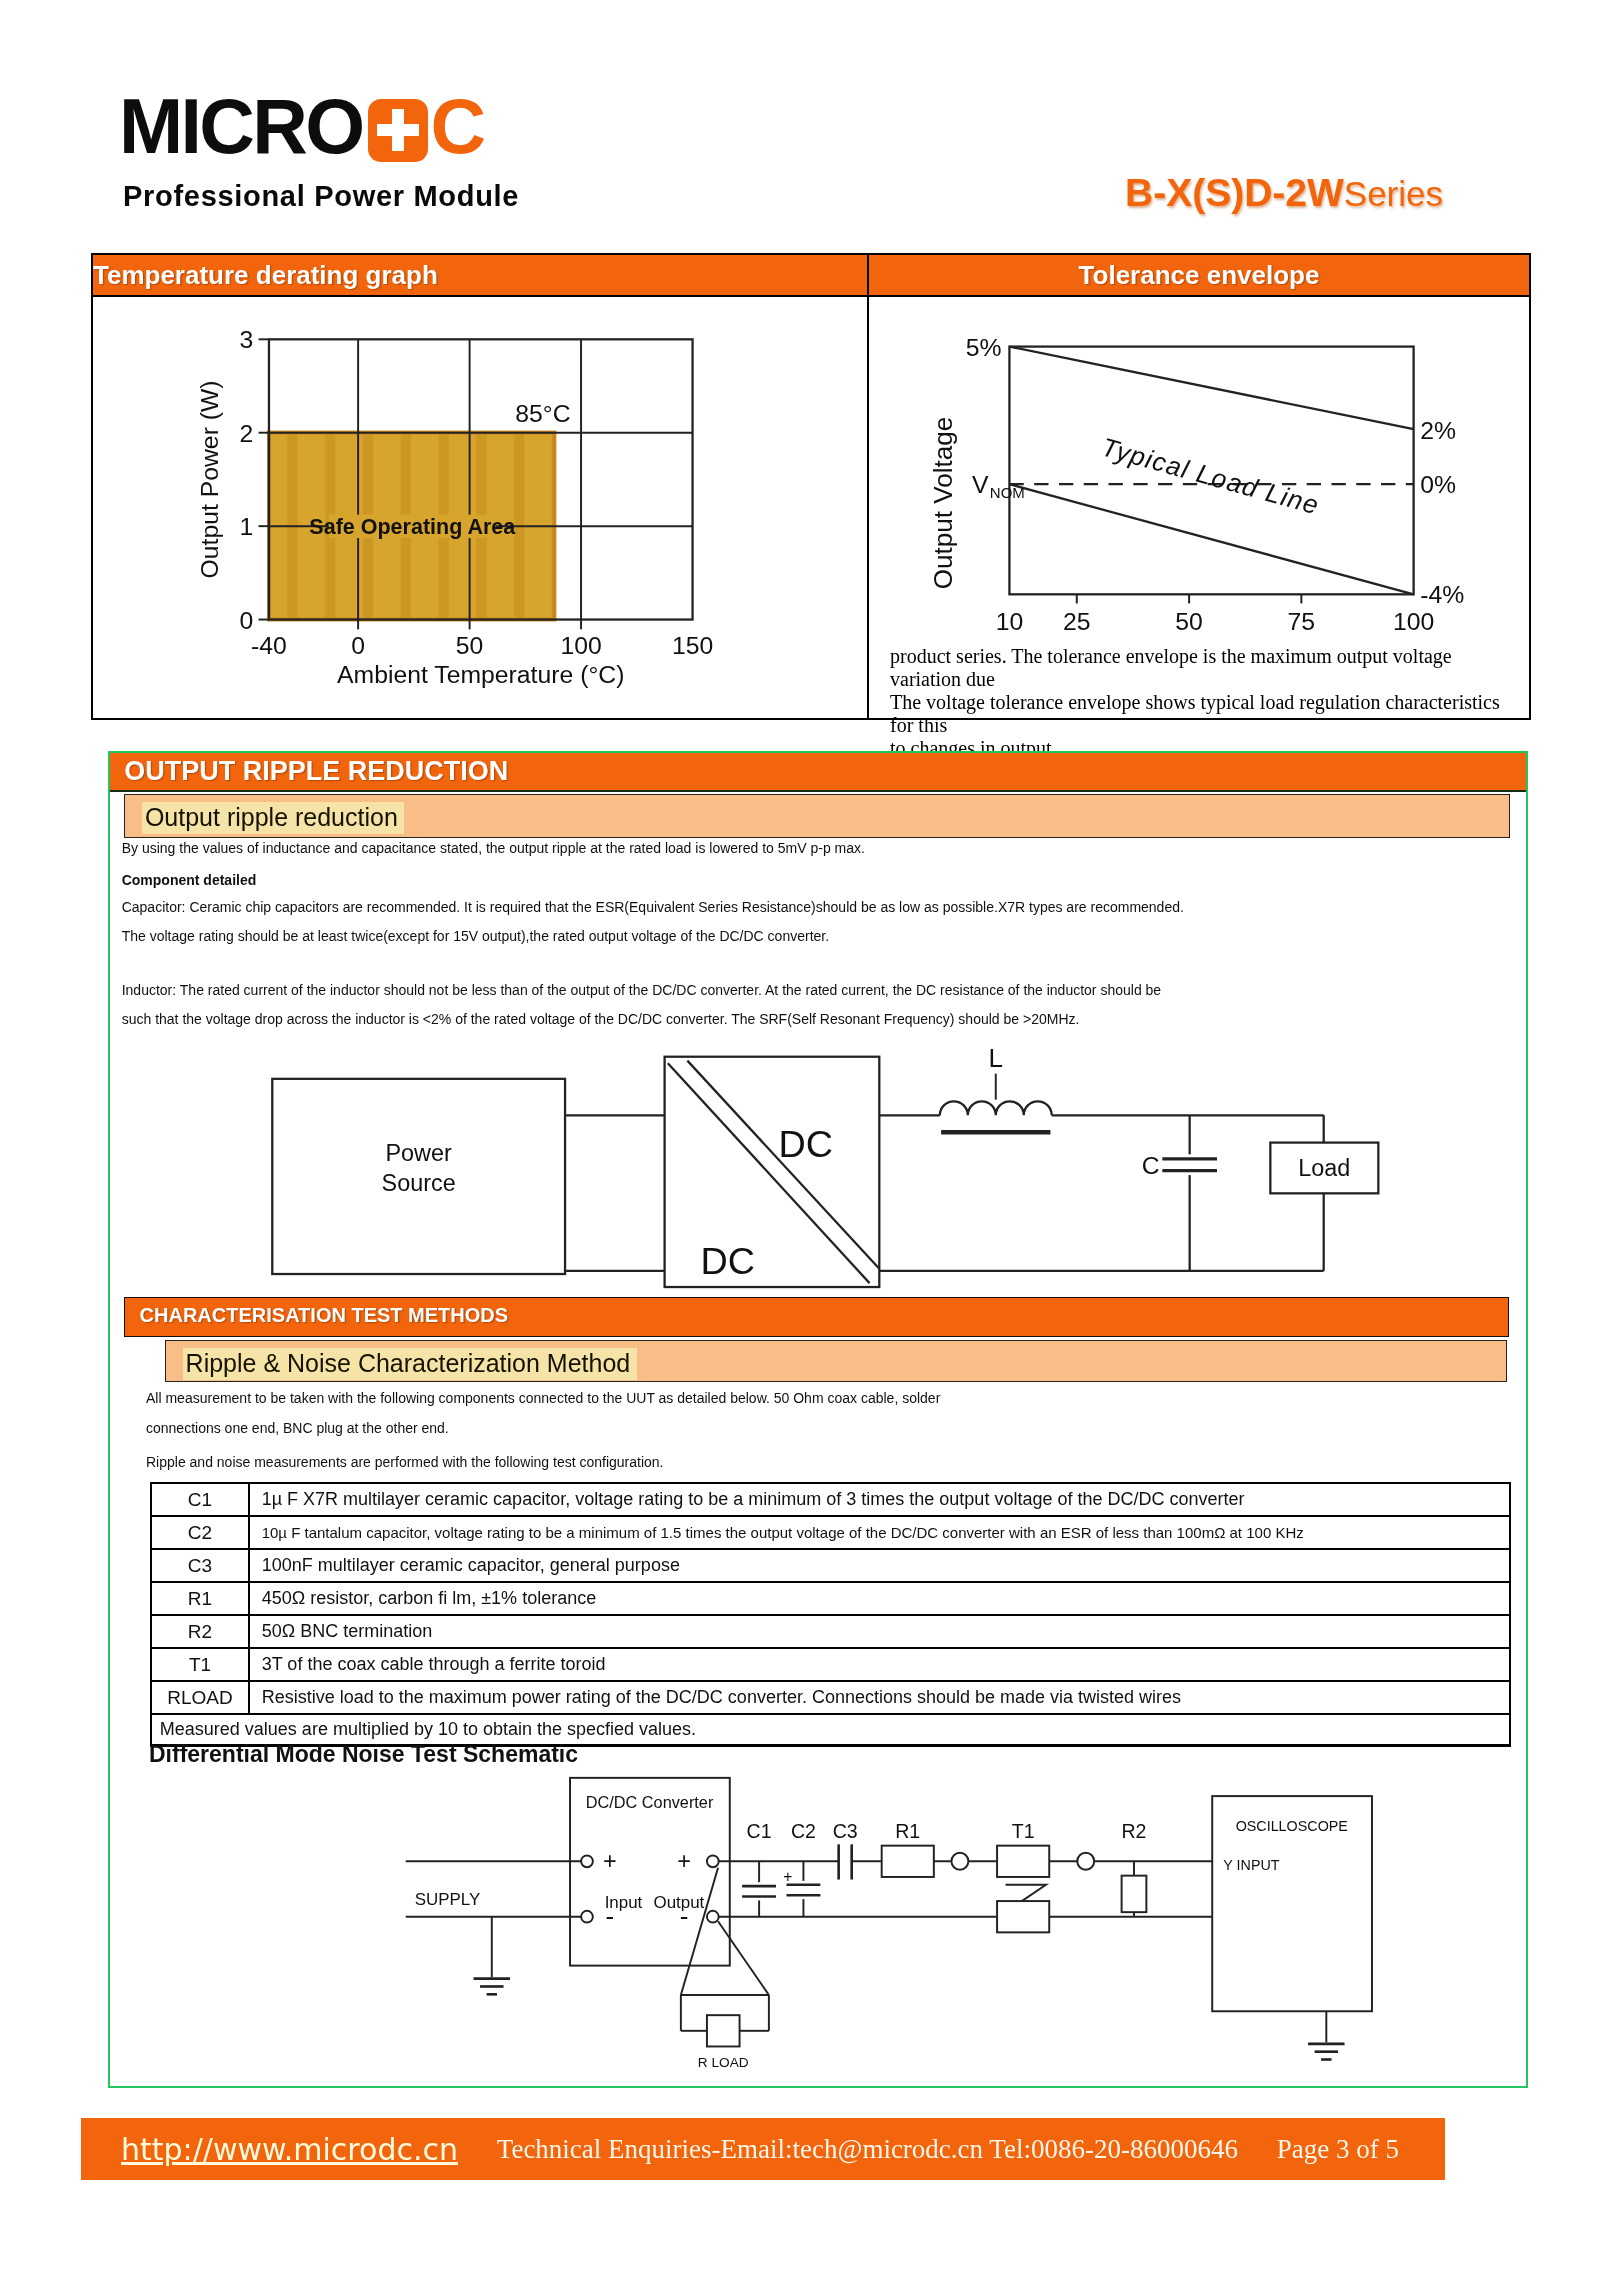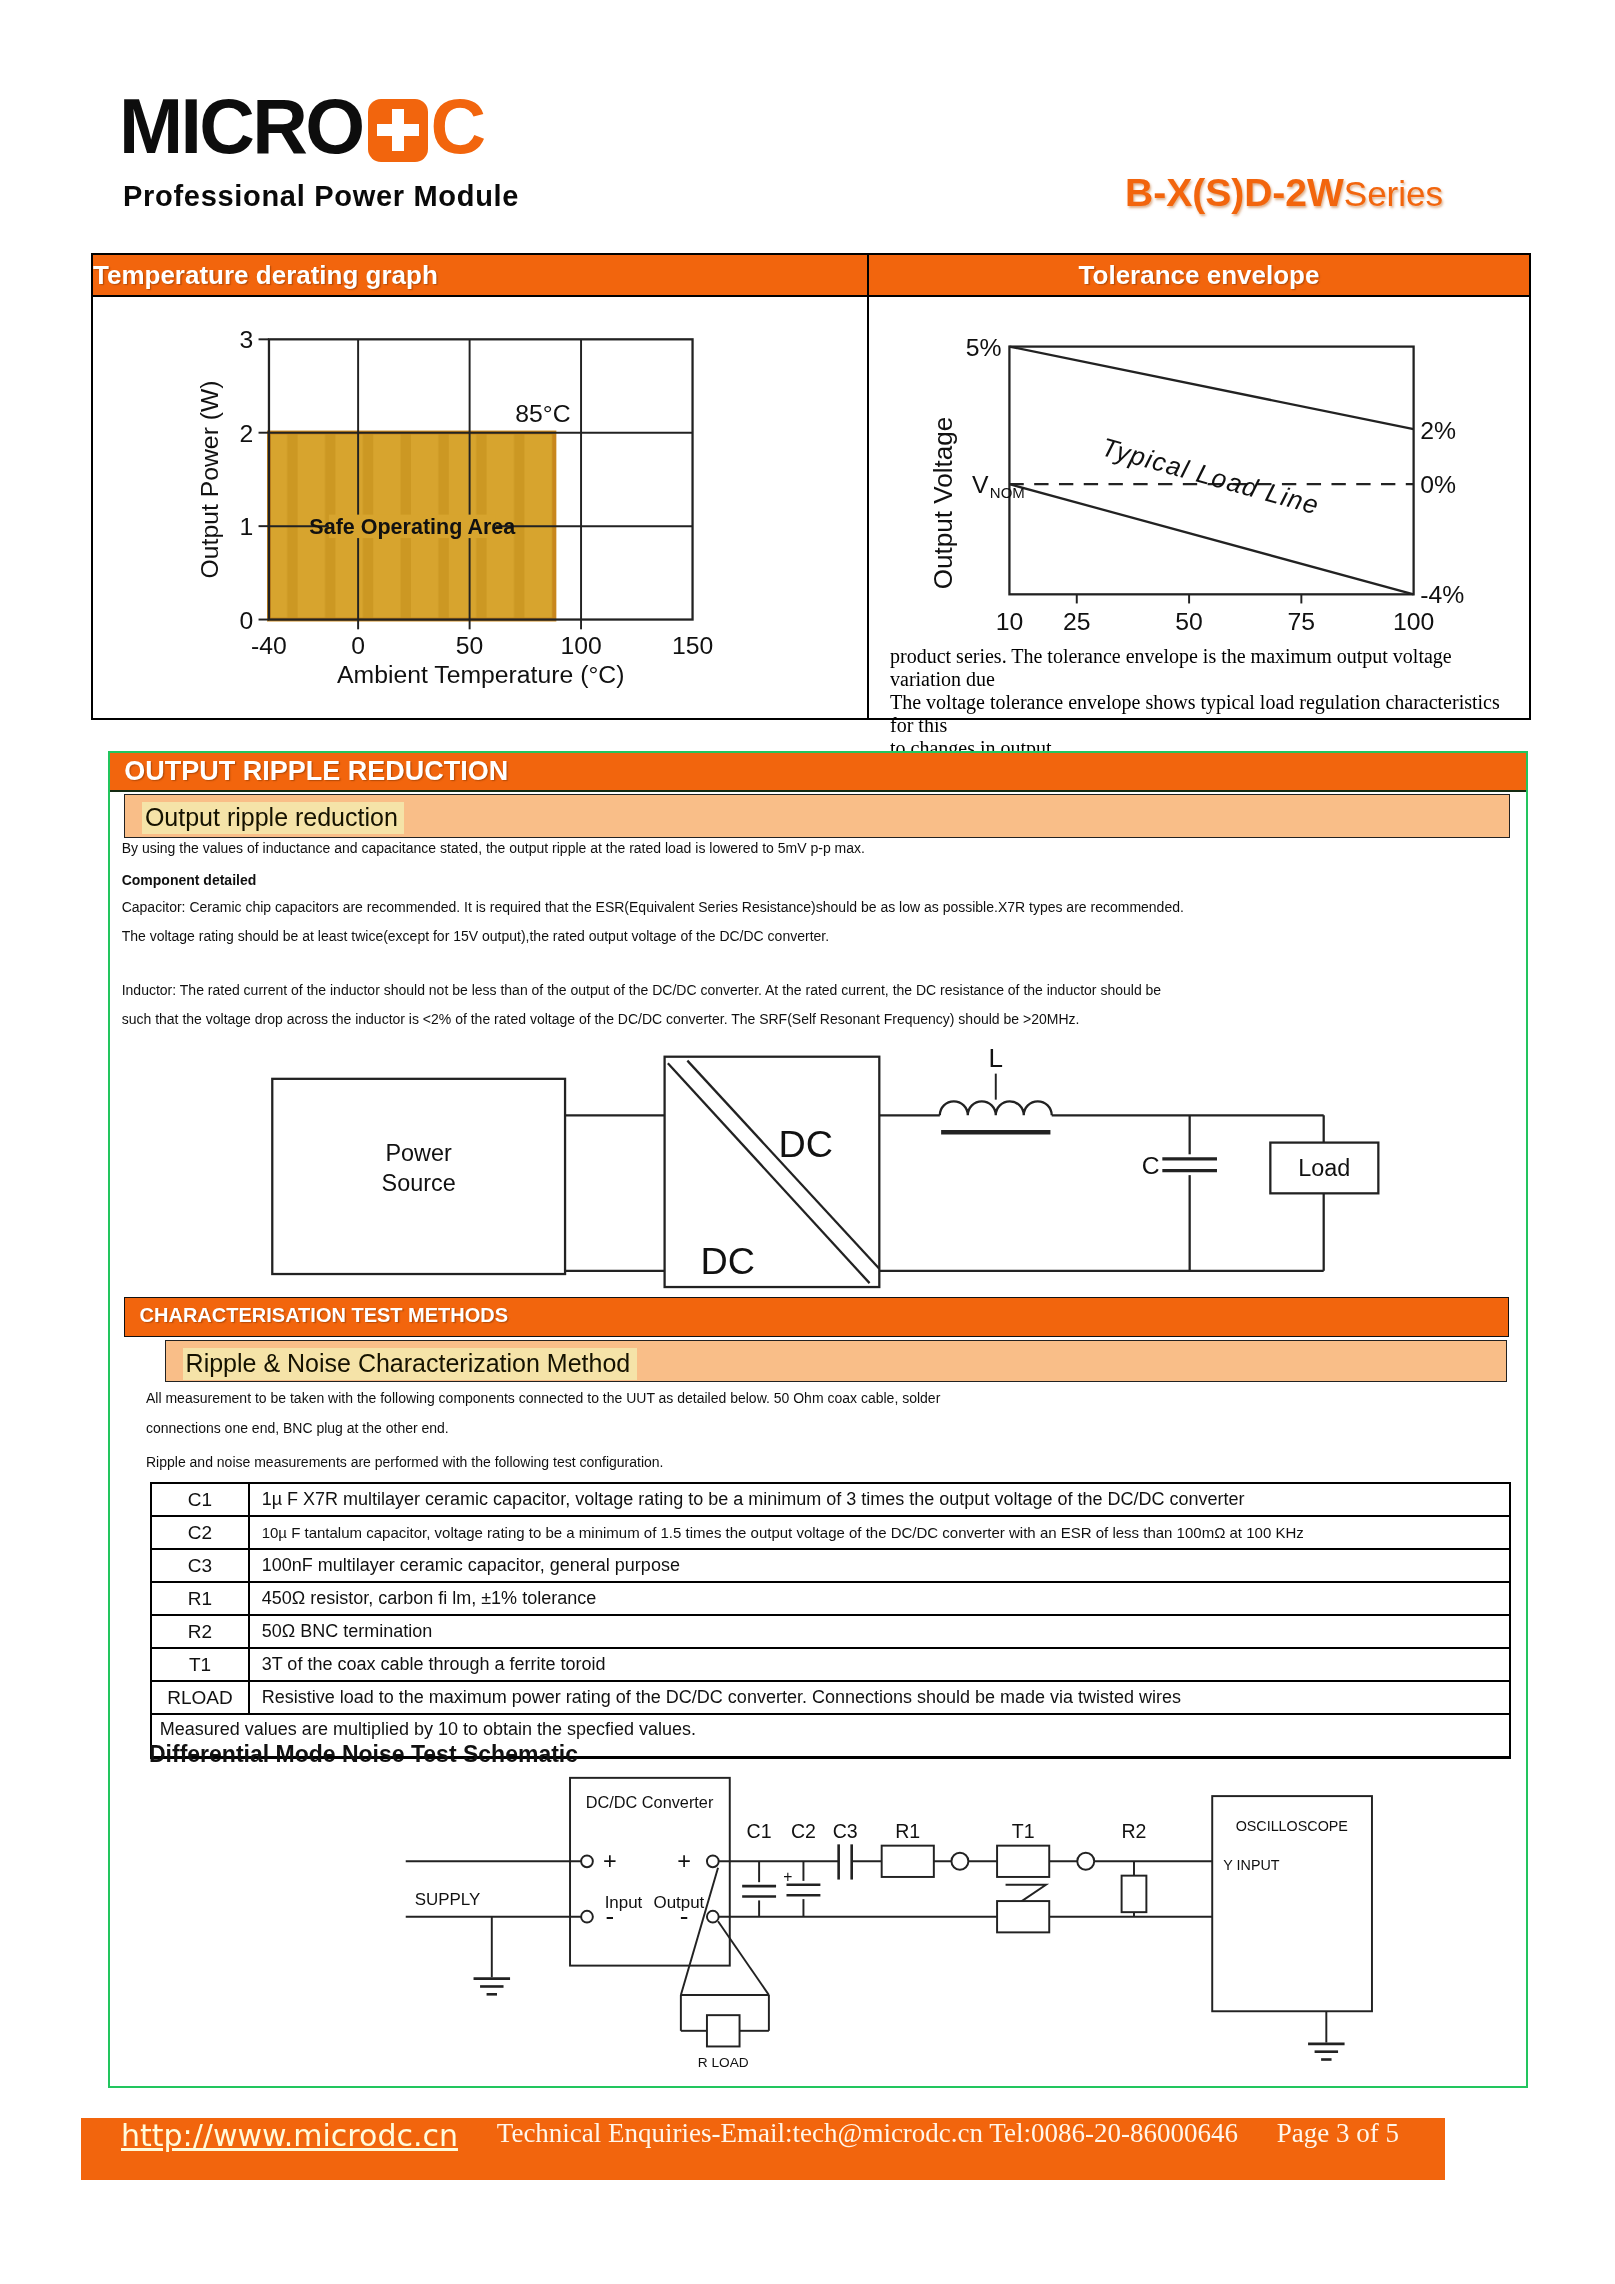--- a/index.html
+++ b/index.html
@@ -50,26 +50,26 @@
   .bar2 span{line-height:35px;font-size:20px;}
 
   
   .ttable{left:40px;top:729px;width:1357px;border:2px solid #000;border-bottom:3.3px solid #000;
           display:grid;grid-template-columns:98px 1fr;position:absolute;}
   .ttable>div{position:static;}
   .tl{border-right:2px solid #000;border-bottom:2px solid #000;height:31px;line-height:31px;
       text-align:center;font-size:19px;}
   .td{border-bottom:2px solid #000;height:31px;line-height:31px;padding-left:11.7px;font-size:18px;white-space:nowrap;}
   .small .td,.small.td{font-size:15px;}
-  .noterow{grid-column:1 / 3;height:41px;line-height:29px;padding-left:7.8px;font-size:18px;}
+  .noterow{grid-column:1 / 3;height:29px;line-height:29px;padding-left:7.8px;font-size:18px;}
   .schem-title{left:39px;top:988px;font-size:23px;font-weight:700;}
 
   
   .footer{left:81px;top:2118px;width:1364px;height:62px;background:#F2650D;
-          display:flex;justify-content:space-between;
+          display:flex;align-items:center;justify-content:space-between;
           padding:0 46px 0 40px;box-sizing:border-box;}
   .f-url{font-size:30px;color:#FFFBDA;text-decoration:underline;font-family:"DejaVu Sans",sans-serif;}
   .f-mid{font-size:27px;color:#FFF6EA;font-family:"Liberation Serif",serif;}
   .f-page{font-size:27px;color:#FFF6EA;font-family:"Liberation Serif",serif;}
 
   svg text{font-family:"Liberation Sans",sans-serif;fill:#111;}
 </style>
 </head>
 <body>
 

